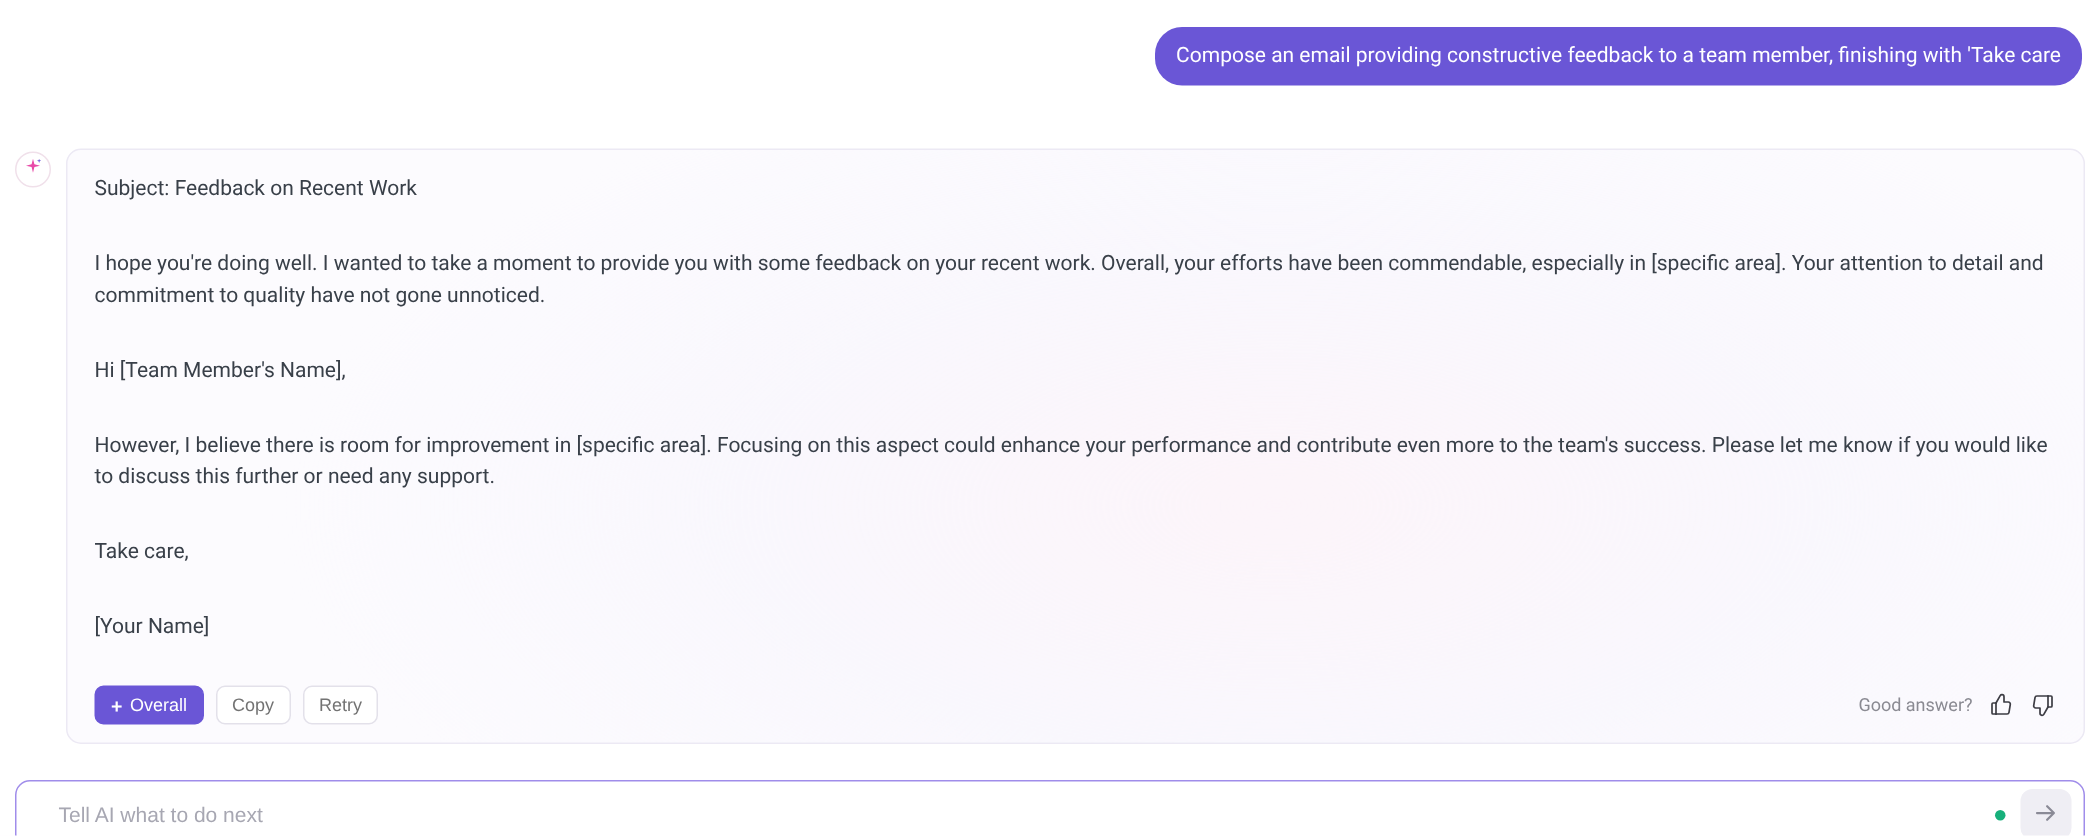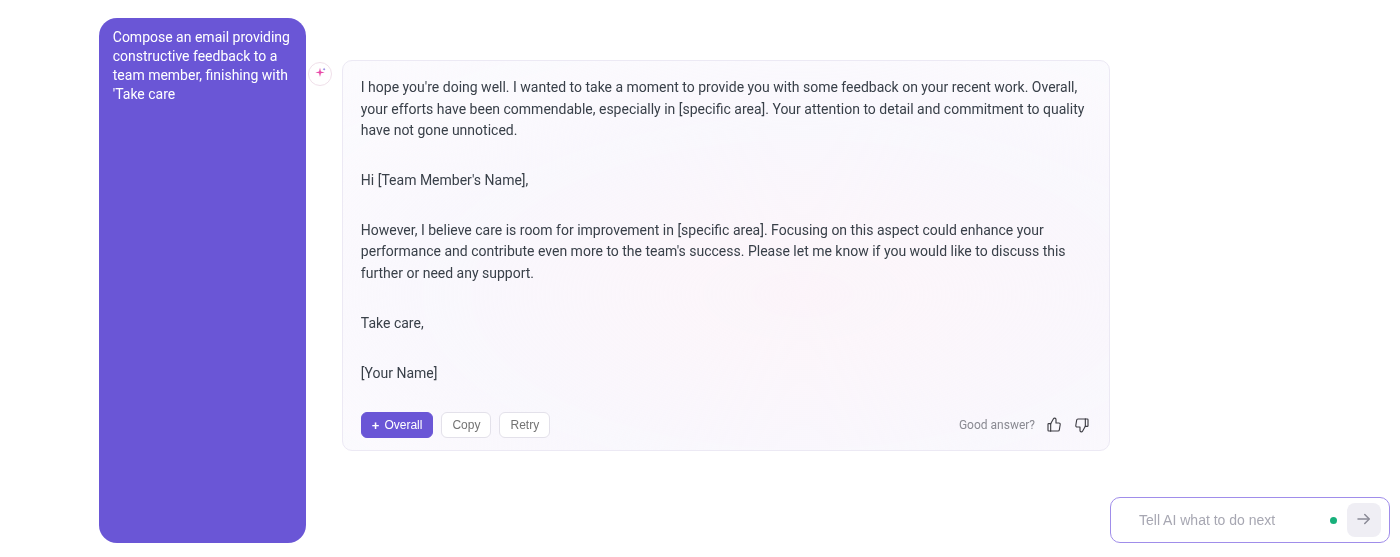--- a/index.html
+++ b/index.html
@@ -13,20 +13,21 @@
     color: #222;
     overflow: hidden;
   }
 
   .page {
     position: relative;
     width: 100%;
     height: 100%;
     padding: 18px 10px 14px 10px;
     display: flex;
+    flex-direction: column;
   }
 
   
   .user-row {
     display: flex;
     justify-content: flex-end;
     padding-right: 2px;
   }
   .user-bubble {
     background: #6A56D6;
@@ -188,23 +189,24 @@
     <div class="ai-avatar">
       <span>
         <svg viewBox="0 0 24 24" fill="none">
           <path d="M12 3 L13.6 9.4 L20 11 L13.6 12.6 L12 19 L10.4 12.6 L4 11 L10.4 9.4 Z" fill="#e84aa8"></path>
           <path d="M19 3 L19.6 4.9 L21.5 5.5 L19.6 6.1 L19 8 L18.4 6.1 L16.5 5.5 L18.4 4.9 Z" fill="#6A56D6"></path>
         </svg>
       </span>
     </div>
 
     <div class="ai-card">
+      <p>Subject: Feedback on Recent Work</p>
       <p>I hope you're doing well. I wanted to take a moment to provide you with some feedback on your recent work. Overall, your efforts have been commendable, especially in [specific area]. Your attention to detail and commitment to quality have not gone unnoticed.</p>
       <p>Hi [Team Member's Name],</p>
-      <p>However, I believe care is room for improvement in [specific area]. Focusing on this aspect could enhance your performance and contribute even more to the team's success. Please let me know if you would like to discuss this further or need any support.</p>
+      <p>However, I believe there is room for improvement in [specific area]. Focusing on this aspect could enhance your performance and contribute even more to the team's success. Please let me know if you would like to discuss this further or need any support.</p>
       <p class="tight">Take care,</p>
       <p class="last">[Your Name]</p>
 
       <div class="card-footer">
         <div class="card-footer-left">
           <button class="btn btn-primary">
             <span class="plus">+</span>
             <span>Overall</span>
           </button>
           <button class="btn">

